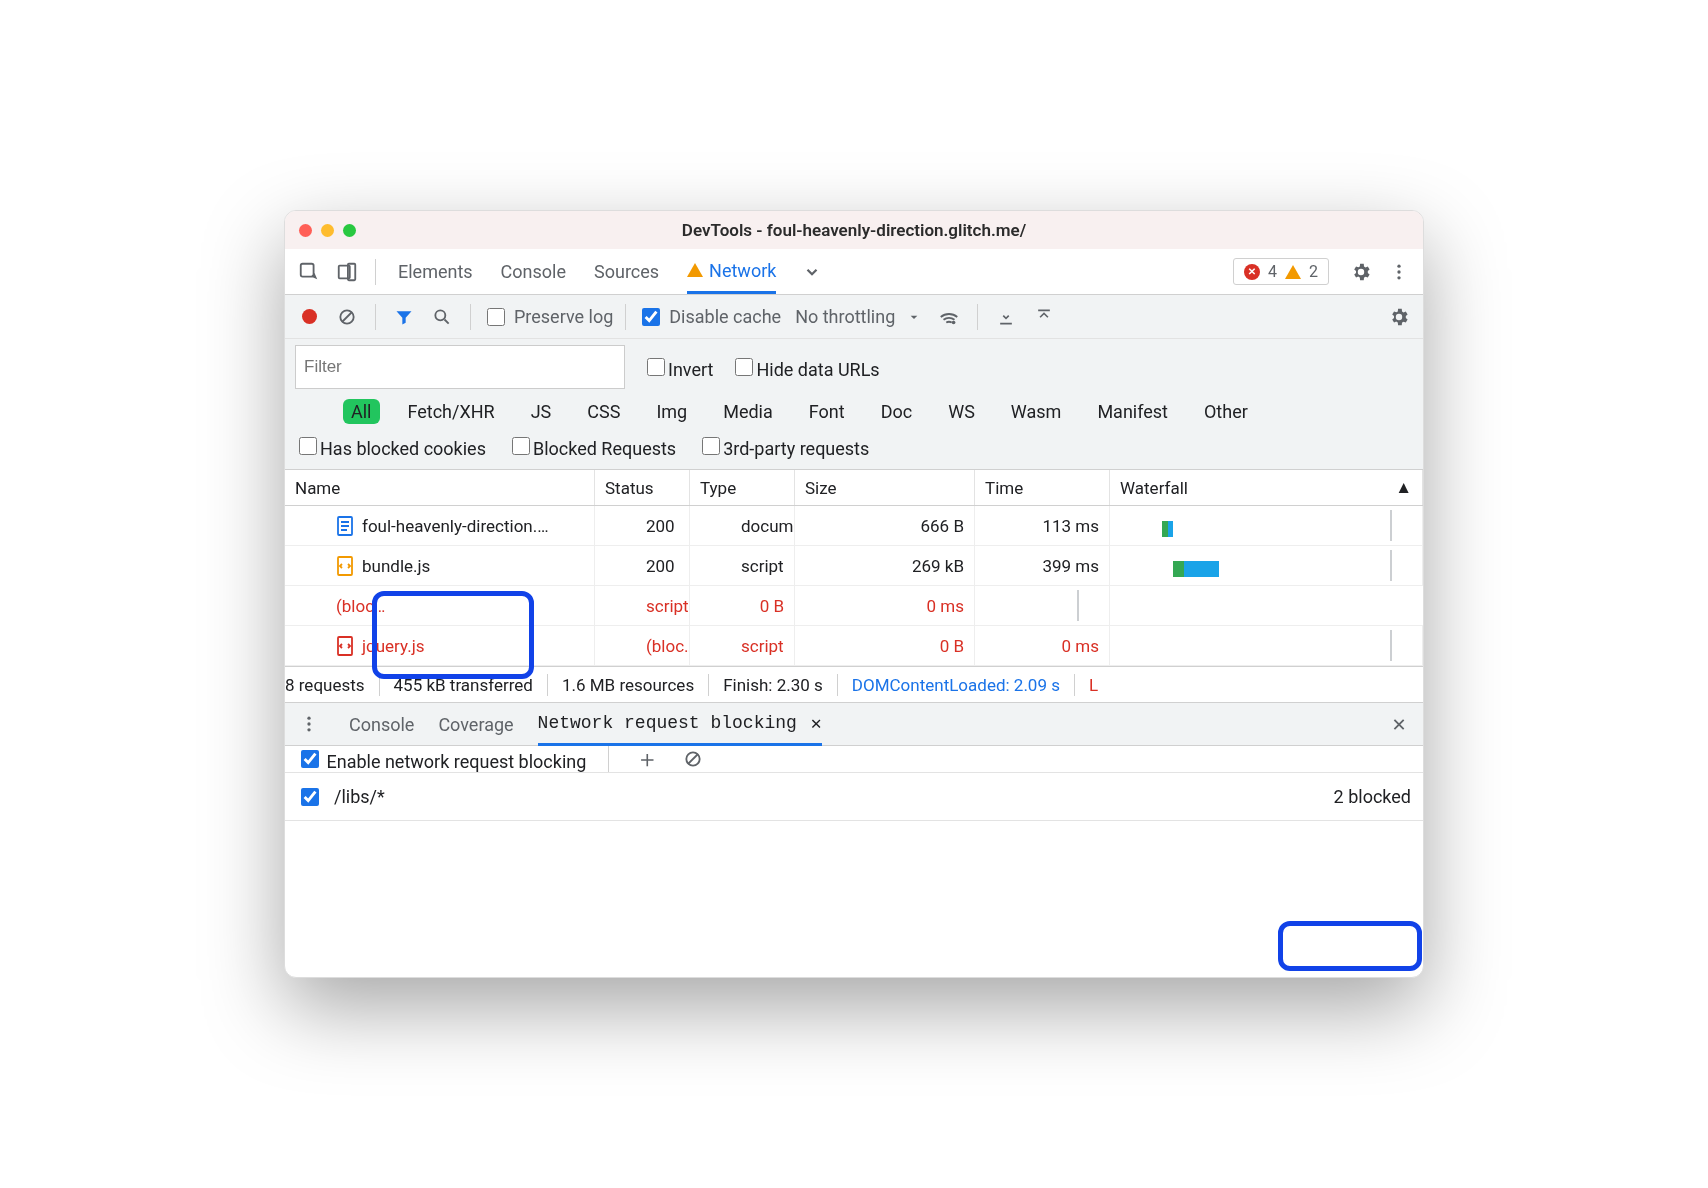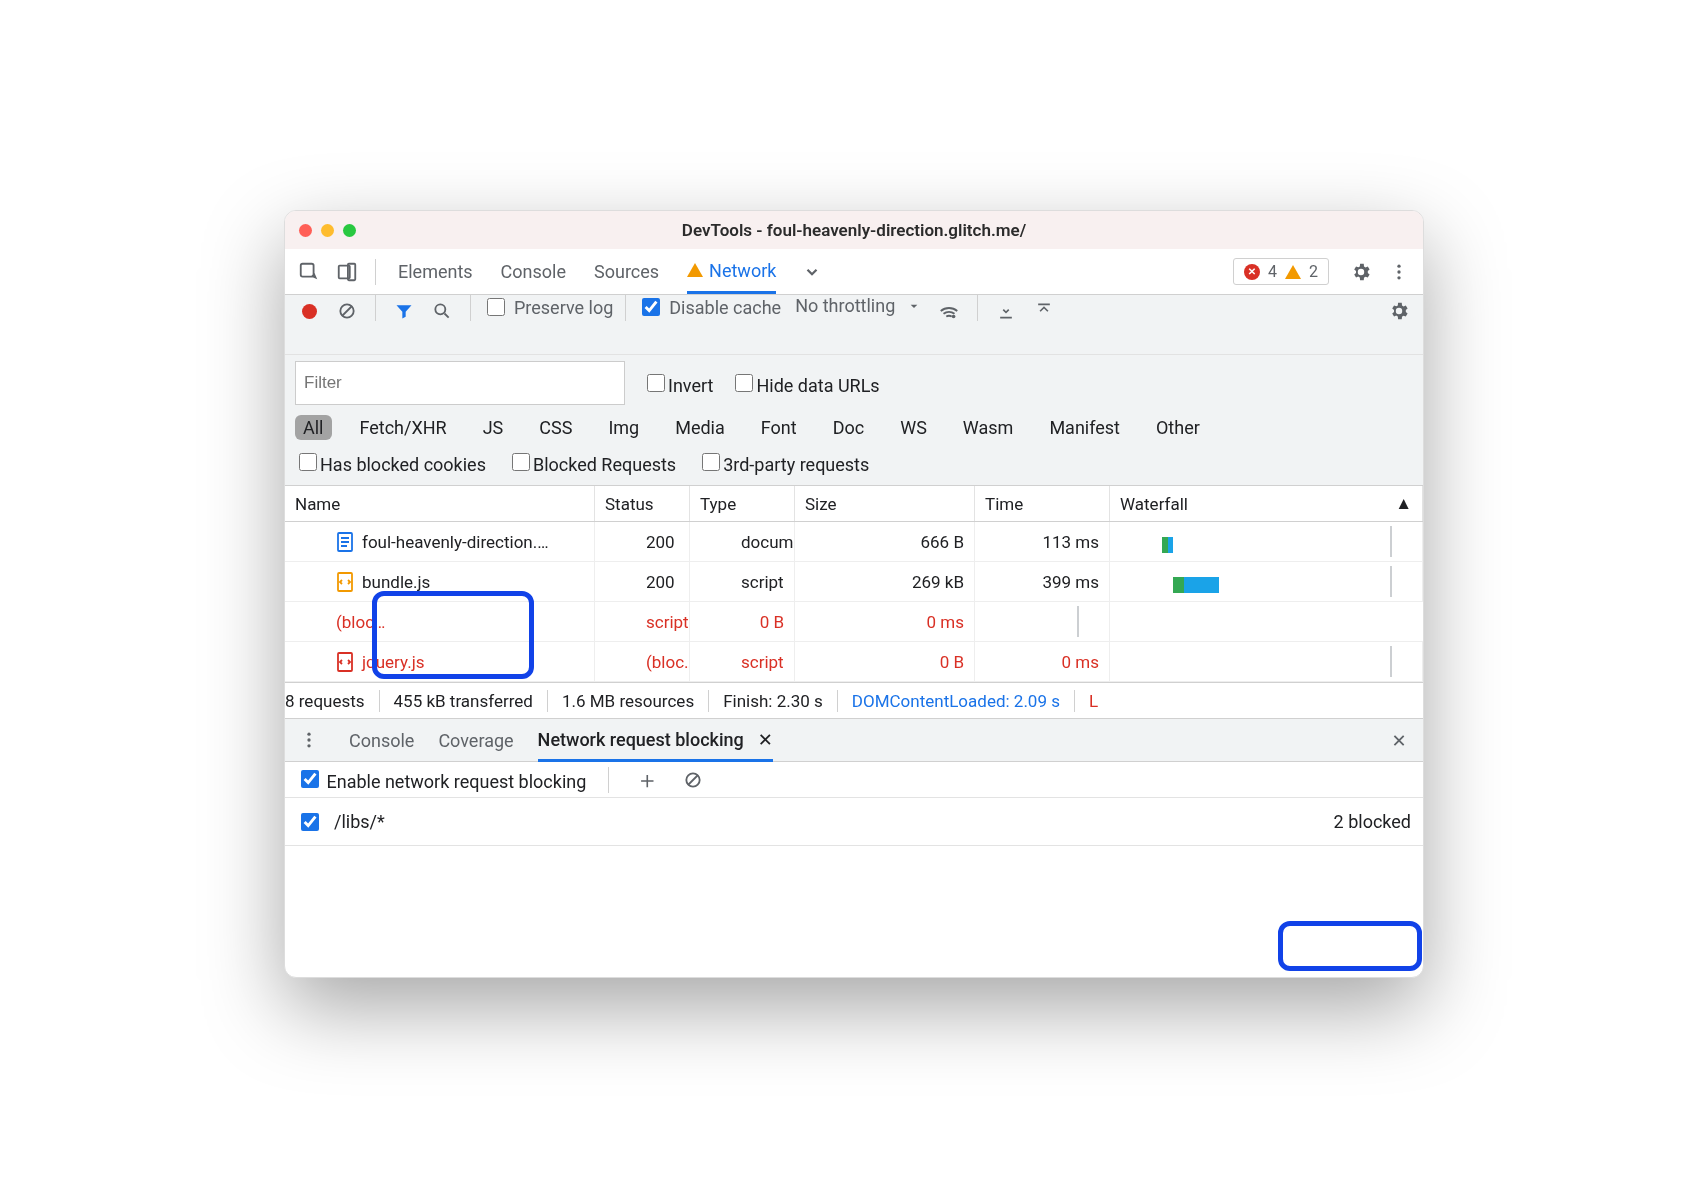--- a/index.html
+++ b/index.html
@@ -77,23 +77,23 @@
     display: flex; align-items: center; gap: 8px;
     border: 1px solid #d0d0d0; border-radius: 3px; padding: 3px 10px;
     font-size: 16px; color: #5f6368;
   }
   .err-ico { width: 16px; height: 16px; border-radius: 50%; background: #d93025; position: relative; display:inline-block; }
   .err-ico::after { content:"✕"; color:#fff; font-size:10px; position:absolute; top:50%; left:50%; transform:translate(-50%,-52%); font-weight:700;}
   .warn-ico { width: 0; height: 0; border-left: 8px solid transparent; border-right: 8px solid transparent; border-bottom: 14px solid #f29900; display:inline-block; position:relative; }
 
   
   .toolbar {
-    height: 60px;
-    display: flex;
-    align-items: flex-start;
+    height: 44px;
+    display: flex;
+    align-items: center;
     border-bottom: 1px solid #e2e2e2;
     padding: 0 8px;
     gap: 6px;
     background: #f1f3f4;
     color: #5f6368;
   }
   .record-dot { width: 15px; height: 15px; border-radius: 50%; background: #d93025; }
   .toolbar .chk { display: flex; align-items: center; gap: 6px; }
   input[type="checkbox"].big { width: 18px; height: 18px; accent-color: #1a73e8; }
   .toolbar .spacer { flex: 1; }
@@ -108,21 +108,21 @@
     gap: 10px;
     color: #202124;
   }
   .filter-row1 { display: flex; align-items: center; gap: 18px; }
   .filter-input {
     width: 330px; height: 44px; background: #fff; border: 1px solid #ccc;
     padding: 0 8px; font-size: 17px; color: #5f6368;
   }
   .filter-row2 { display: flex; align-items: center; gap: 20px; flex-wrap: wrap; font-size: 18px; }
   .chip { padding: 2px 8px; border-radius: 6px; color: #202124; }
-  .chip.active { background: #a3a3a3; }
+  .chip.active { background: #22c55e; margin-left: 48px; }
   .filter-row3 { display: flex; align-items: center; gap: 22px; font-size: 18px; color: #202124; }
 
   
   .table { display: flex; flex-direction: column; flex: 0 0 auto; }
   .thead, .trow { display: grid; grid-template-columns: 310px 95px 105px 180px 135px 1fr; }
   .thead { height: 36px; border-bottom: 1px solid #d0d0d0; font-size: 17px; color: #202124; }
   .th { display: flex; align-items: center; padding: 0 10px; border-right: 1px solid #e3e3e3; }
   .th:last-child { display:flex; justify-content: space-between; }
   .trow { height: 40px; border-bottom: 1px solid #eee; font-size: 17px; }
   .td { display: flex; align-items: center; padding: 0 10px; border-right: 1px solid #eee; overflow: hidden; white-space: nowrap; text-overflow: ellipsis; margin-left: 41px; }
@@ -163,21 +163,21 @@
     color: #5f6368;
     font-size: 18px;
     background: #f1f3f4;
   }
   .drawer-tabs .tab.active { font-weight: 500; }
   .drawer-tabs .spacer { flex: 1; }
   .drawer-body {
     display: flex; flex-direction: column; flex: 1;
   }
   .drawer-toolbar {
-    height: 36px; display: flex; align-items: center; gap: 14px;
+    height: 27px; display: flex; align-items: center; gap: 14px;
     padding: 0 12px; border-bottom: 1px solid #e3e3e3; color: #202124; font-size: 18px;
   }
   .drawer-toolbar .vdiv { margin: 0 8px; }
   .pattern-row {
     height: 48px; display: flex; align-items: center; padding: 0 12px;
     border-bottom: 1px solid #e3e3e3; font-size: 18px; gap: 12px;
   }
   .pattern-row .spacer { flex: 1; }
 
   
@@ -469,21 +469,21 @@
             <circle cx="12" cy="12" r="2"></circle>
             <circle cx="12" cy="19" r="2"></circle>
           </svg>
       </div>
       <div class="tab">
           <span>Console</span>
         </div>
       <div class="tab">
           <span>Coverage</span>
         </div>
-      <div class="tab active" style="color:#202124;">
+      <div class="tab active" style="color:#202124;font-family:Liberation Mono, monospace;">
         <span>Network request blocking</span>
         <span style="margin-left:8px;">✕</span>
       </div>
       <div class="spacer"></div>
       <div class="icon-btn">✕</div>
     </div>
 
     <div class="drawer-body">
       <div class="drawer-toolbar">
         <label class="chk">

